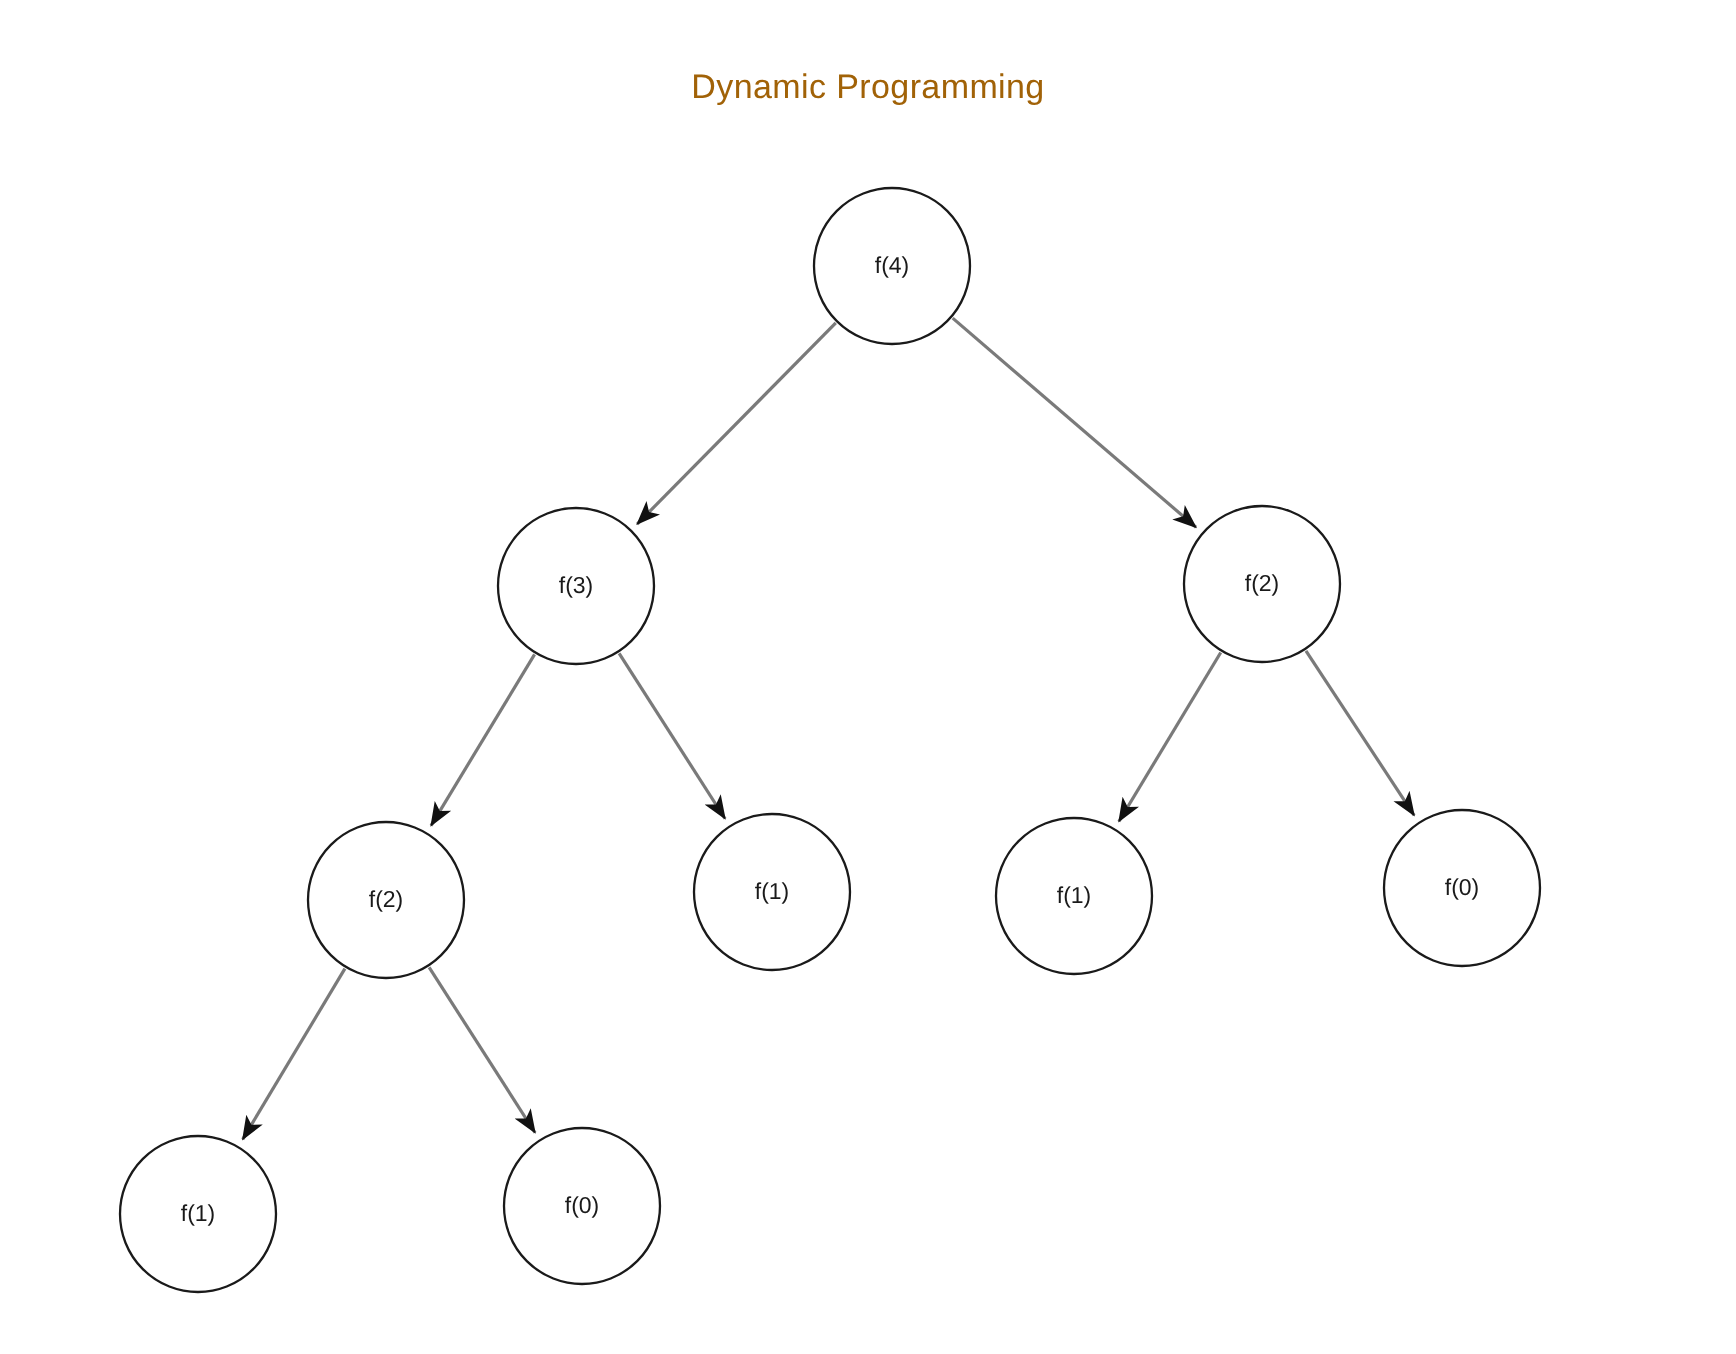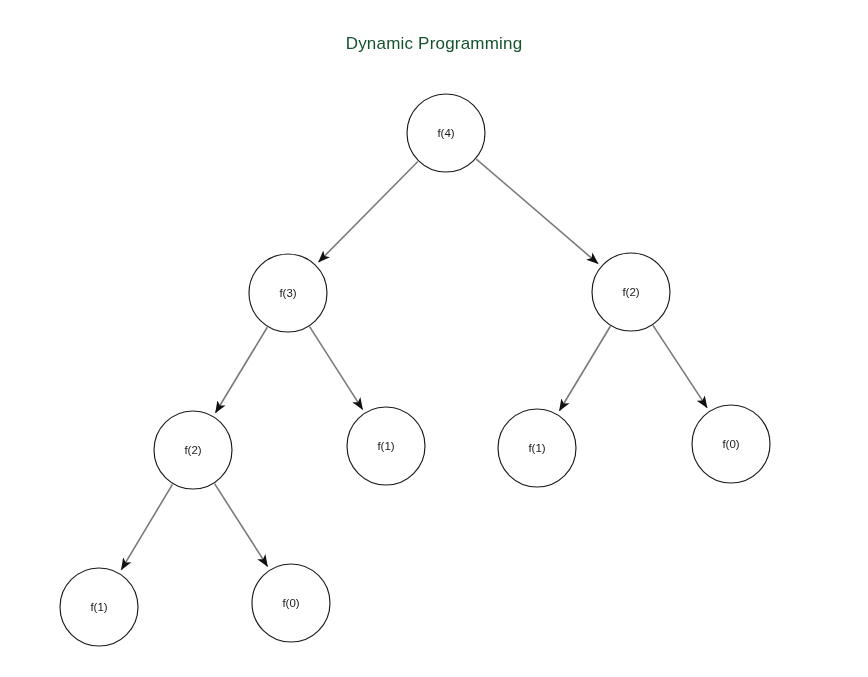--- a/index.html
+++ b/index.html
@@ -23,21 +23,21 @@
     height: 677px;
   }
   .diagram-title {
     position: absolute;
     left: 0;
     top: 34px;
     width: 868px;
     text-align: center;
     font-size: 17px;
     font-family: "Liberation Sans", sans-serif;
-    color: #14532d;
+    color: #a16207;
     letter-spacing: 0.2px;
     white-space: nowrap;
   }
   svg {
     display: block;
   }
   .node-circle {
     fill: #ffffff;
     stroke: #1a1a1a;
     stroke-width: 1.15;

